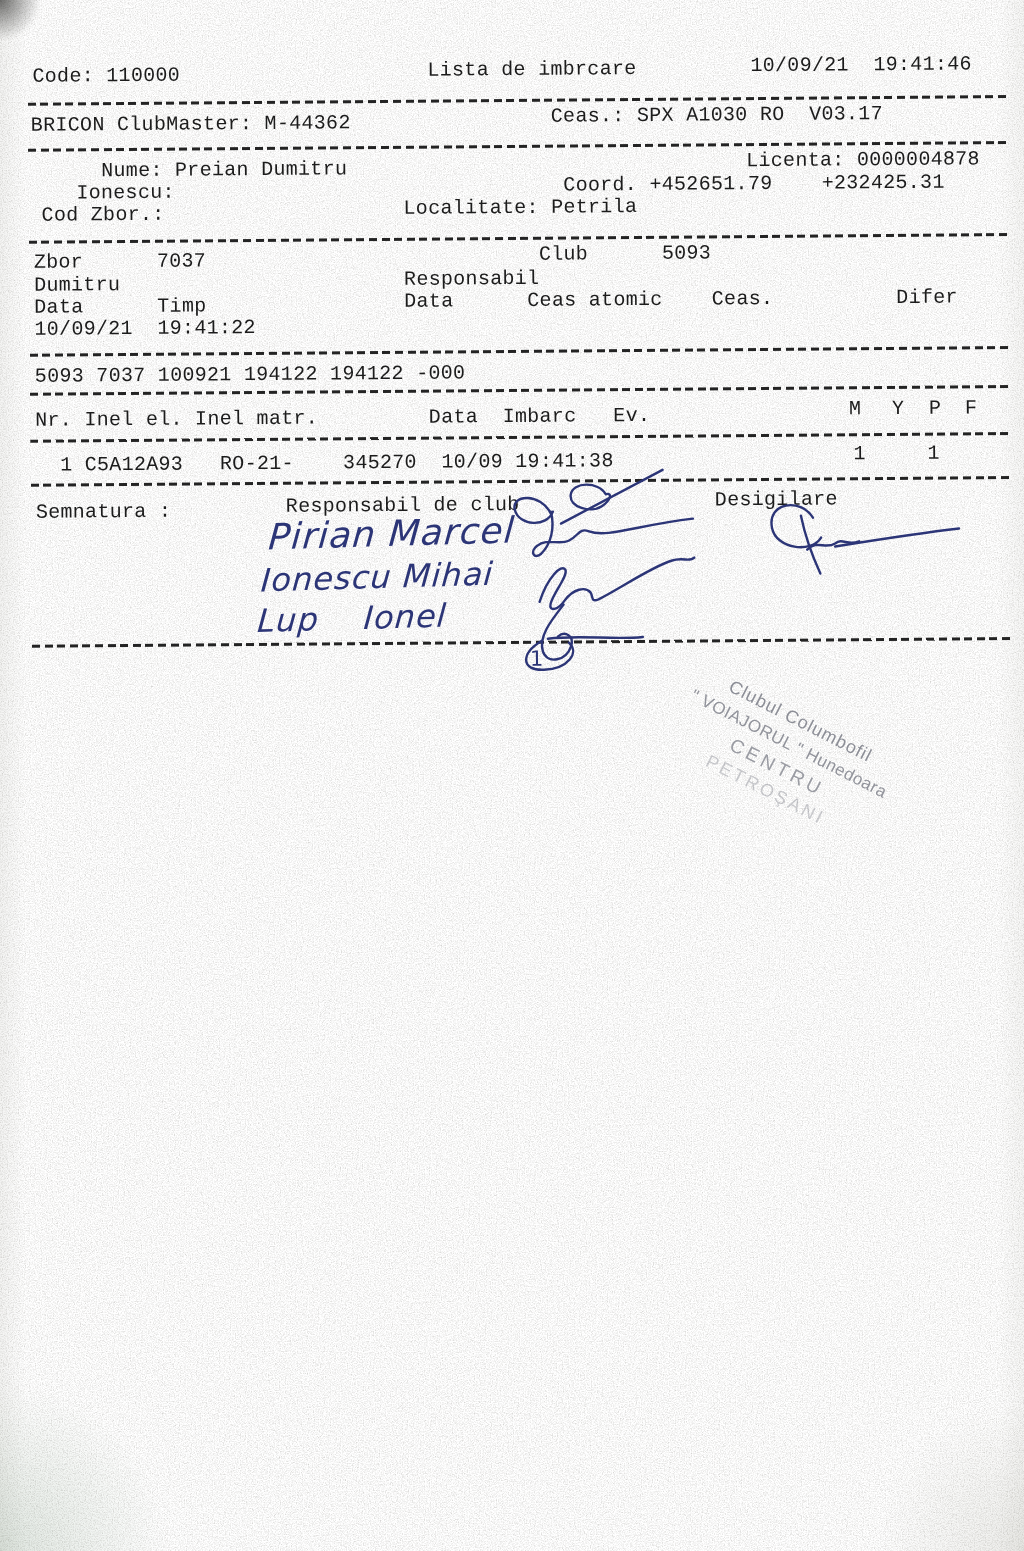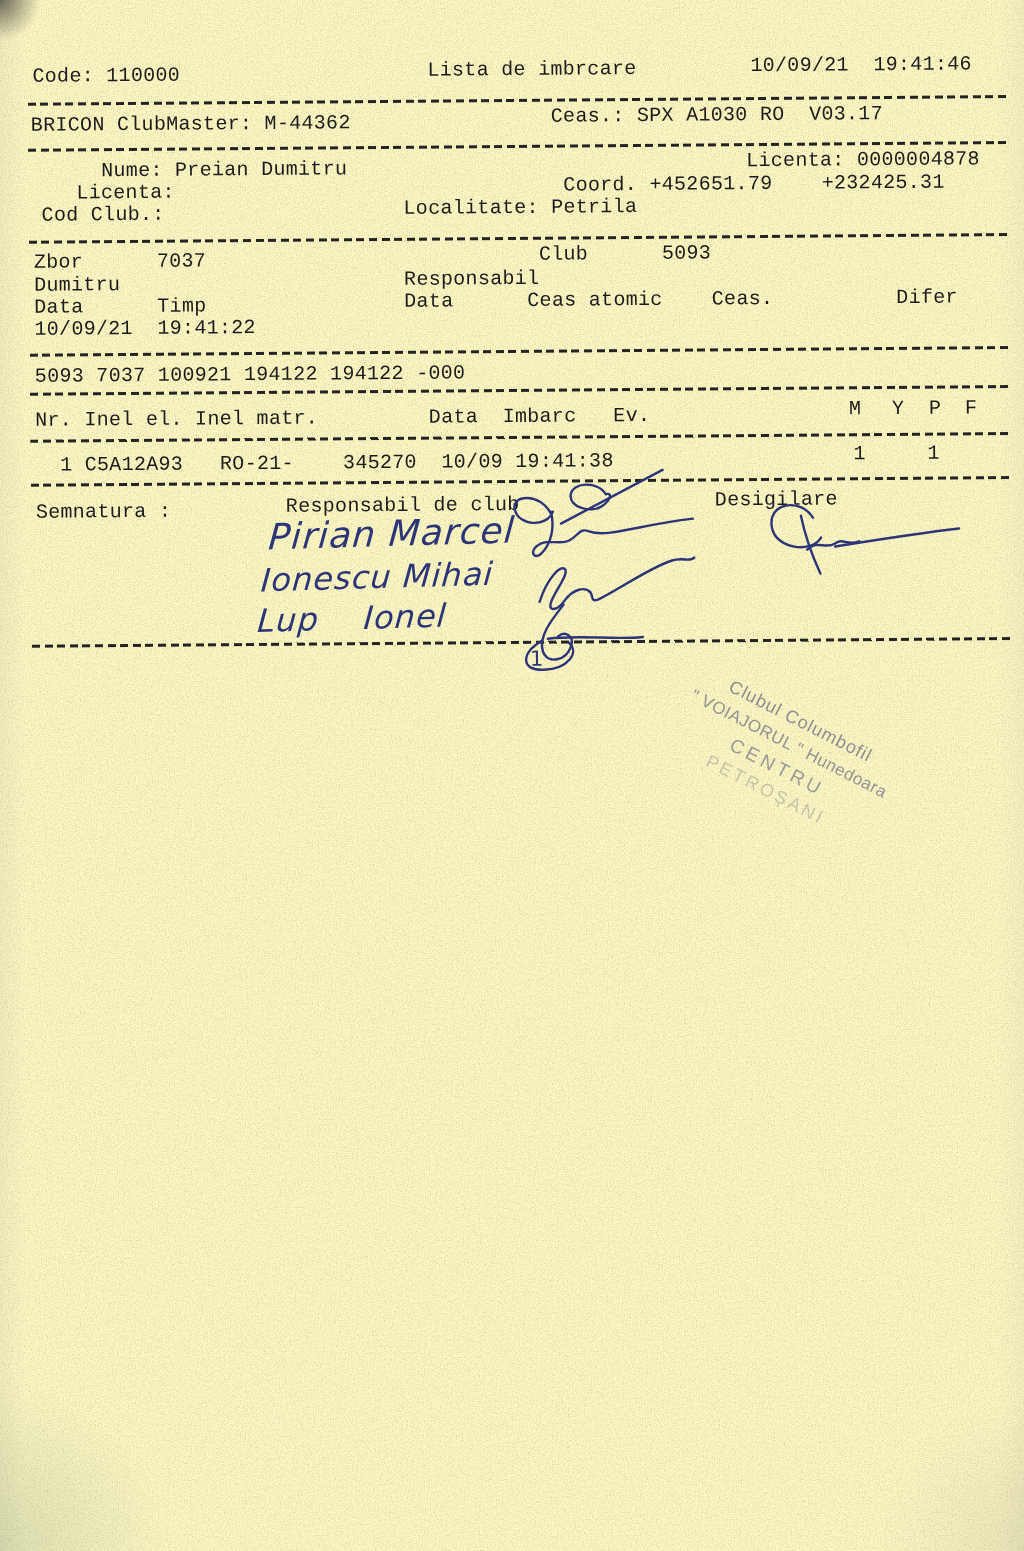--- a/index.html
+++ b/index.html
@@ -1,17 +1,17 @@
 <!DOCTYPE html>
 <html><head>
 <meta charset="utf-8">
 <style>
   html,body{margin:0;padding:0;}
   body{width:1024px;height:1551px;background:#e9e7e1;font-family:"Liberation Mono","DejaVu Sans Mono",monospace;}
-  .page{position:relative;width:1024px;height:1551px;background:#fef9c3;overflow:hidden;}
+  .page{position:relative;width:1024px;height:1551px;background:#ffffff;overflow:hidden;}
   .noise-svg{position:absolute;left:0;top:0;z-index:1;pointer-events:none;}
   .vignette{position:absolute;inset:0;z-index:2;pointer-events:none;
     background:
       radial-gradient(circle at 0% 0%, rgba(40,40,38,0.65), rgba(40,40,38,0) 2.2%),
       radial-gradient(circle at 0% 100%, rgba(110,140,112,0.22), rgba(110,140,112,0) 9%),
       radial-gradient(circle at 100% 100%, rgba(150,150,135,0.18), rgba(150,150,135,0) 8%),
       linear-gradient(90deg, rgba(140,140,128,0.10), rgba(140,140,128,0) 2.5%),
       linear-gradient(270deg, rgba(140,140,128,0.08), rgba(140,140,128,0) 2.5%);}
   .doc{position:absolute;inset:0;z-index:3;transform:rotate(-0.45deg);transform-origin:512px 400px;color:#1c1c1c;}
   .t{position:absolute;white-space:pre;font-size:20px;letter-spacing:0.3px;line-height:1.1;}
@@ -81,23 +81,23 @@
     <div class="t l-title">Lista de imbrcare</div>
     <div class="t l-datetime">10/09/21  19:41:46</div>
     <div class="sep sep1"></div>
 
     <div class="t l-clubmaster">BRICON ClubMaster: M-44362</div>
     <div class="t l-clock">Ceas.: SPX A1030 RO  V03.17</div>
     <div class="sep sep2"></div>
 
     <div class="t l-name">Nume: Preian Dumitru</div>
     <div class="t l-license">Licenta: 0000004878</div>
-    <div class="t l-address">Licenta:</div>
+    <div class="t l-address">Ionescu:</div>
     <div class="t l-coords">Coord. +452651.79    +232425.31</div>
-    <div class="t l-postcode">Cod Club.:</div>
+    <div class="t l-postcode">Cod Zbor.:</div>
     <div class="t l-locality">Localitate: Petrila</div>
     <div class="sep sep3"></div>
 
     <div class="t l-zbor">Zbor      7037</div>
     <div class="t l-club">Club      5093</div>
     <div class="t l-reglare">Dumitru</div>
     <div class="t l-desigilare">Responsabil</div>
     <div class="t l-regcols">Data      Timp</div>
     <div class="t l-descols">Data      Ceas atomic    Ceas.          Difer</div>
     <div class="t l-regdt">10/09/21  19:41:22</div>

